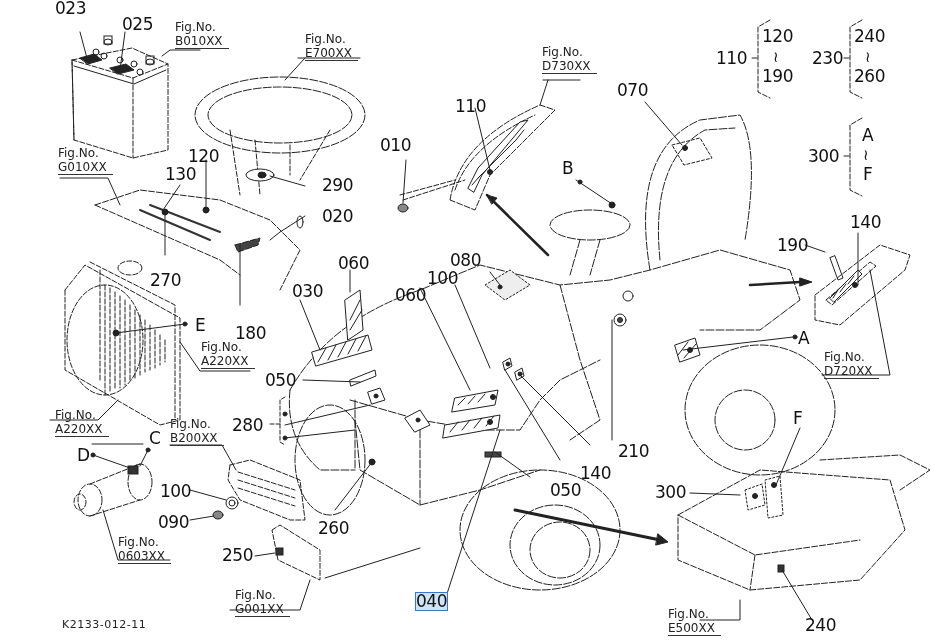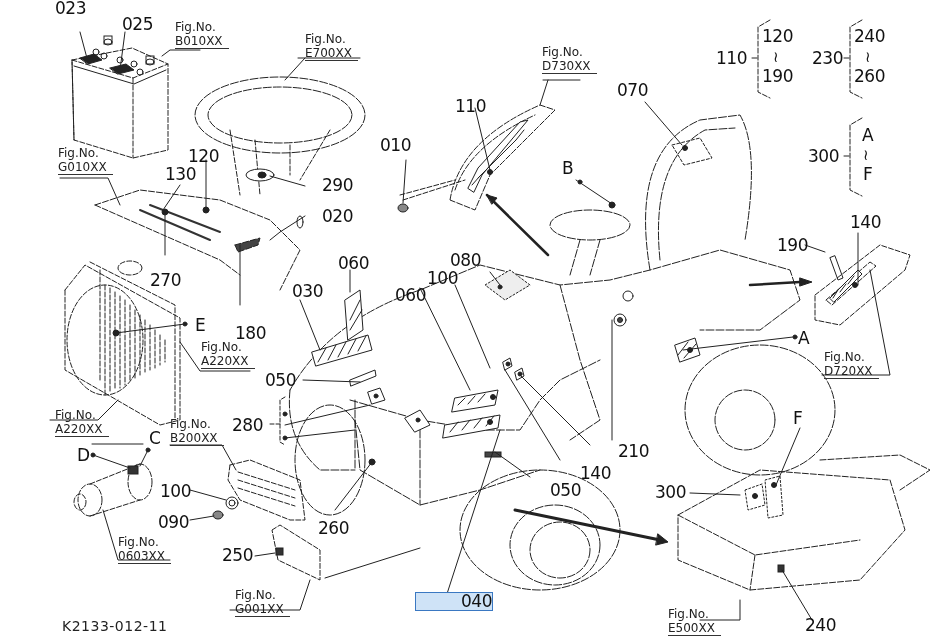--- a/index.html
+++ b/index.html
@@ -1,22 +1,22 @@
 <!DOCTYPE html>
 <html><head>
 <meta charset="utf-8">
 <style>
   html,body{margin:0;padding:0;background:#fff;}
   body{width:951px;height:643px;position:relative;overflow:hidden;font-family:"DejaVu Sans",sans-serif;color:#111;}
   svg#art{position:absolute;left:0;top:0;}
   .lbl{position:absolute;font-family:"DejaVu Sans",sans-serif;font-size:17px;line-height:17px;color:#111;white-space:nowrap;letter-spacing:-0.5px;}
   .fig{position:absolute;font-family:"DejaVu Sans",sans-serif;font-size:12px;line-height:14px;color:#222;white-space:nowrap;}
   .fig .num{display:block;border-bottom:1px solid #333;padding-right:6px;}
-  .sel{background:#cfe3f7;outline:1px solid #3a78c2;padding-left:45px;}
-  .code{position:absolute;font-family:"DejaVu Sans",sans-serif;font-size:14px;color:#222;letter-spacing:0.5px;}
+  .sel{background:#cfe3f7;outline:1px solid #3a78c2;}
+  .code{position:absolute;font-family:"DejaVu Sans",sans-serif;font-size:11px;color:#222;letter-spacing:0.5px;}
   .tilde{position:absolute;font-size:15px;}
 </style>
 </head>
 <body>
 
 <svg id="art" width="951" height="643" viewBox="0 0 951 643" fill="none" stroke="#222" stroke-width="1" stroke-linecap="round">
 
   <g>
     <path d="M72 60 L132 48 L168 64 L168 150 L133 158 L74 140 Z" stroke-dasharray="5 2"></path>
     <path d="M72 60 L74 140 M133 78 L133 158 M72 60 L133 78 L168 64" stroke-dasharray="5 2"></path>

